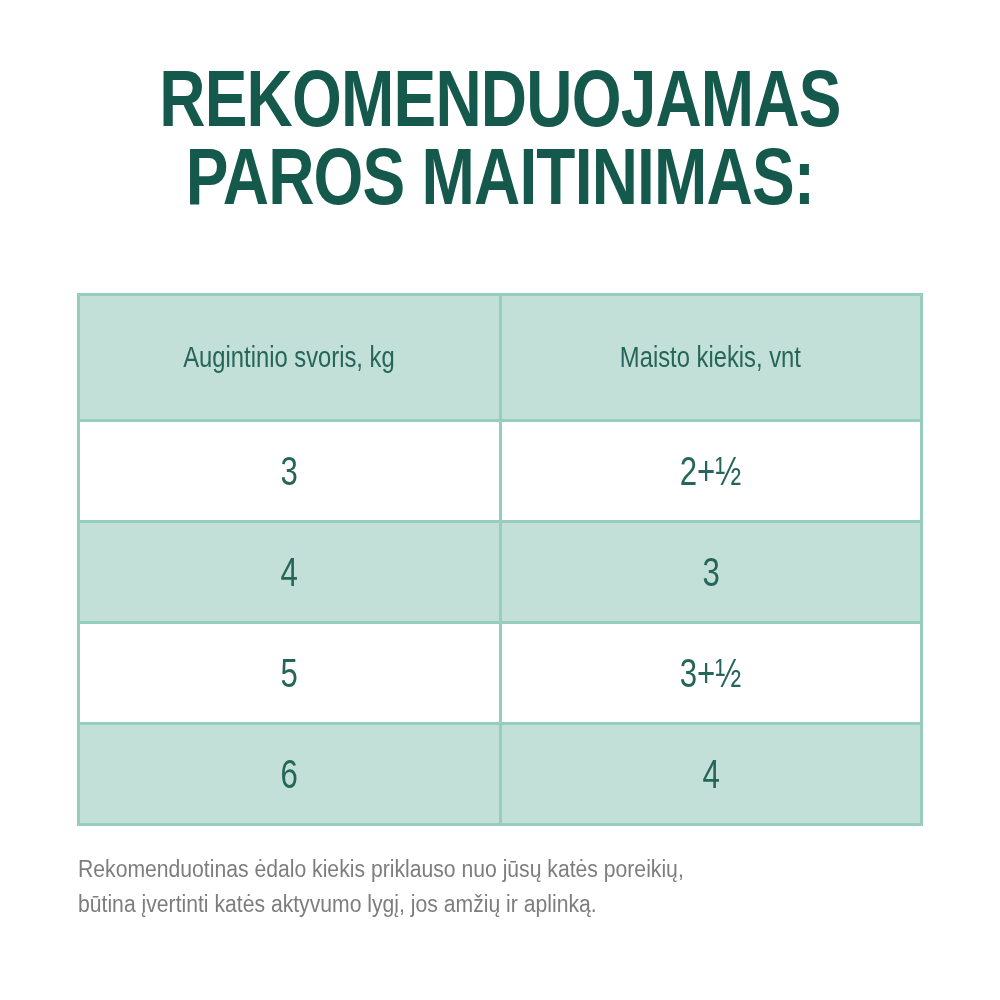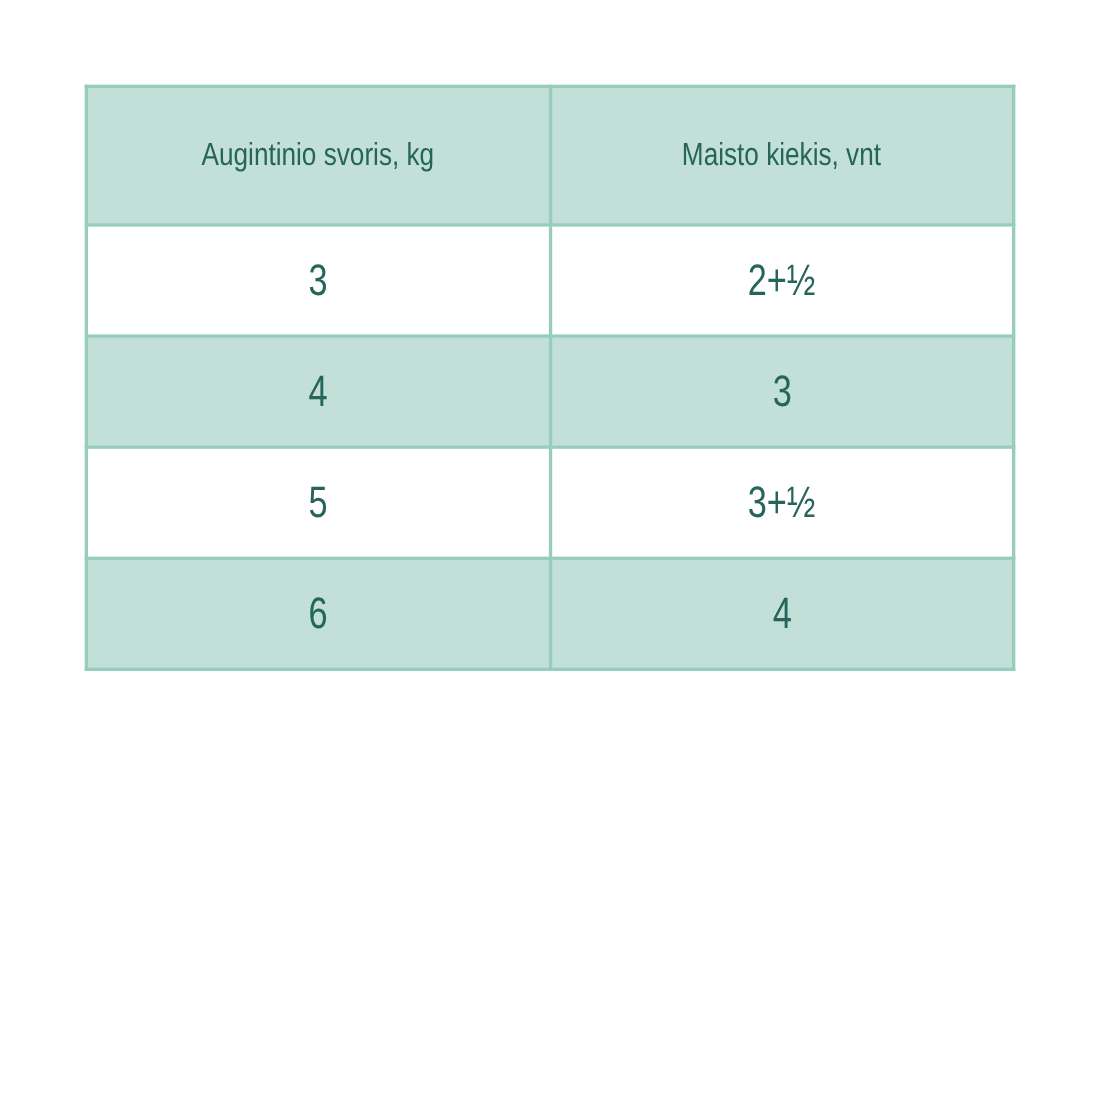--- a/index.html
+++ b/index.html
@@ -59,20 +59,24 @@
   .note-line{
     display:inline-block;transform:scaleX(0.92);transform-origin:0 50%;
     white-space:nowrap;
   }
 </style>
 </head>
 <body>
 
 <div class="page">
 
+  <h1 class="title">
+    <span class="title-line">REKOMENDUOJAMAS</span>
+    <span class="title-line">PAROS MAITINIMAS:</span>
+  </h1>
 
   <table class="feeding">
     <thead>
       <tr>
         <th>
           <span class="cond">Augintinio svoris, kg</span>
         </th>
         <th>
           <span class="cond">Maisto kiekis, vnt</span>
         </th>
@@ -107,14 +111,18 @@
         <td>
           <span class="cond num">6</span>
         </td>
         <td>
           <span class="cond num">4</span>
         </td>
       </tr>
     </tbody>
   </table>
 
+  <p class="note">
+    <span class="note-line">Rekomenduotinas ėdalo kiekis priklauso nuo jūsų katės poreikių,</span><br>
+    <span class="note-line">būtina įvertinti katės aktyvumo lygį, jos amžių ir aplinką.</span>
+  </p>
 
 </div>
 
 </body></html>

